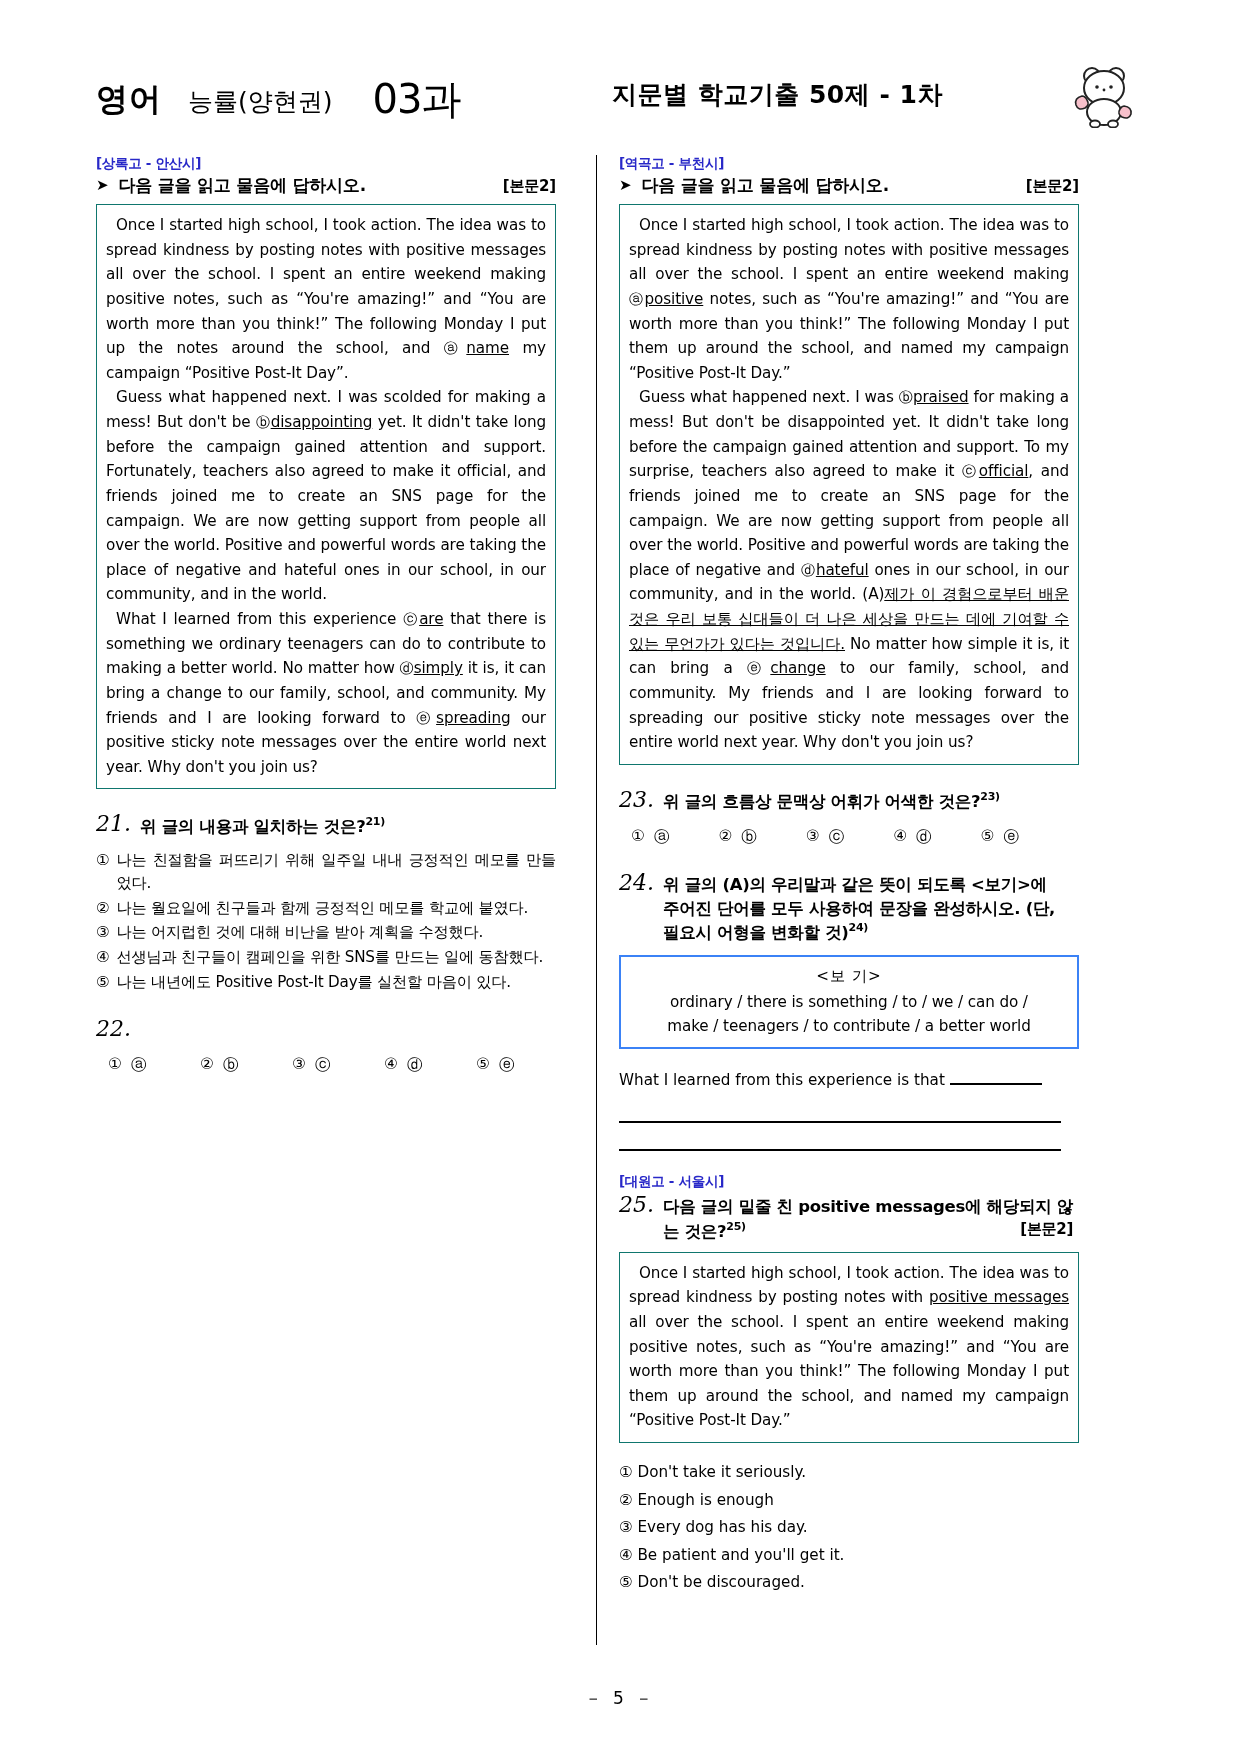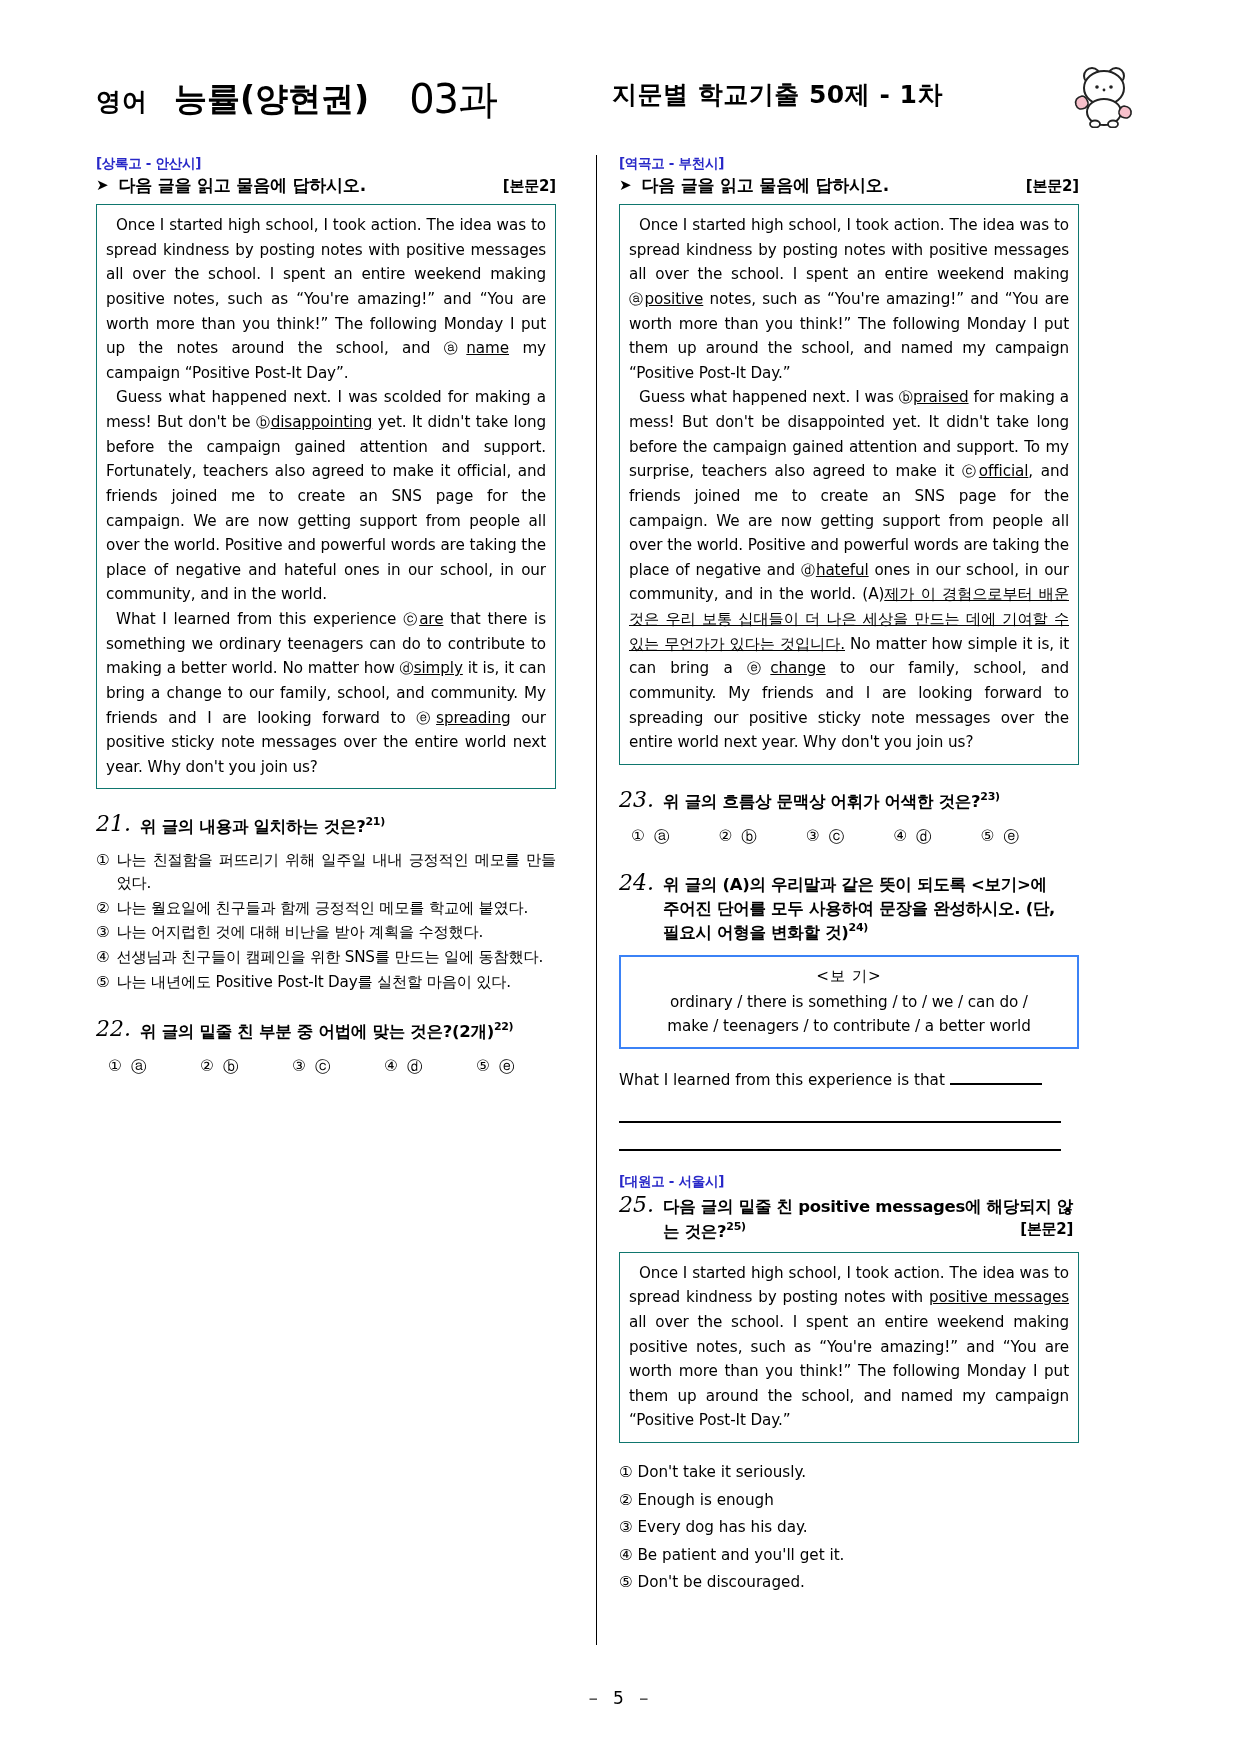--- a/index.html
+++ b/index.html
@@ -32,27 +32,27 @@
     height: 76px;
     margin-bottom: 16px;
   }
   .hdr-left {
     display: flex;
     align-items: baseline;
     gap: 26px;
     white-space: nowrap;
   }
   .hdr-subject {
-    font-size: 25px;
+    font-size: 32px;
     font-weight: bold;
     letter-spacing: 1px;
   }
   .hdr-book {
-    font-size: 33px;
-    font-weight: bold;
+    font-size: 25px;
+    font-weight: normal;
     letter-spacing: 0px;
   }
   .hdr-lesson {
     font-size: 40px;
     font-weight: normal;
     letter-spacing: -1px;
     margin-left: 14px;
     position: relative;
     top: 3px;
   }
@@ -300,21 +300,20 @@
           <div class="opt-line">
             <span class="opt-mark">⑤</span>
             <span class="opt-body">나는 내년에도 Positive Post-It Day를 실천할 마음이 있다.</span>
           </div>
         </div>
       </div>
 
       <div class="q-block">
         <div class="q-head">
           <span class="q-num">22.</span>
-          <span class="q-text"><span>위 글의 밑줄 친 부분 중 어법에 맞는 것은?(2개)</span><span class="sup">22)</span></span>
         </div>
         <div class="choice-row">
           <span class="ch">
             <span>①</span>
             <span>ⓐ</span>
           </span>
           <span class="ch">
             <span>②</span>
             <span>ⓑ</span>
           </span>

